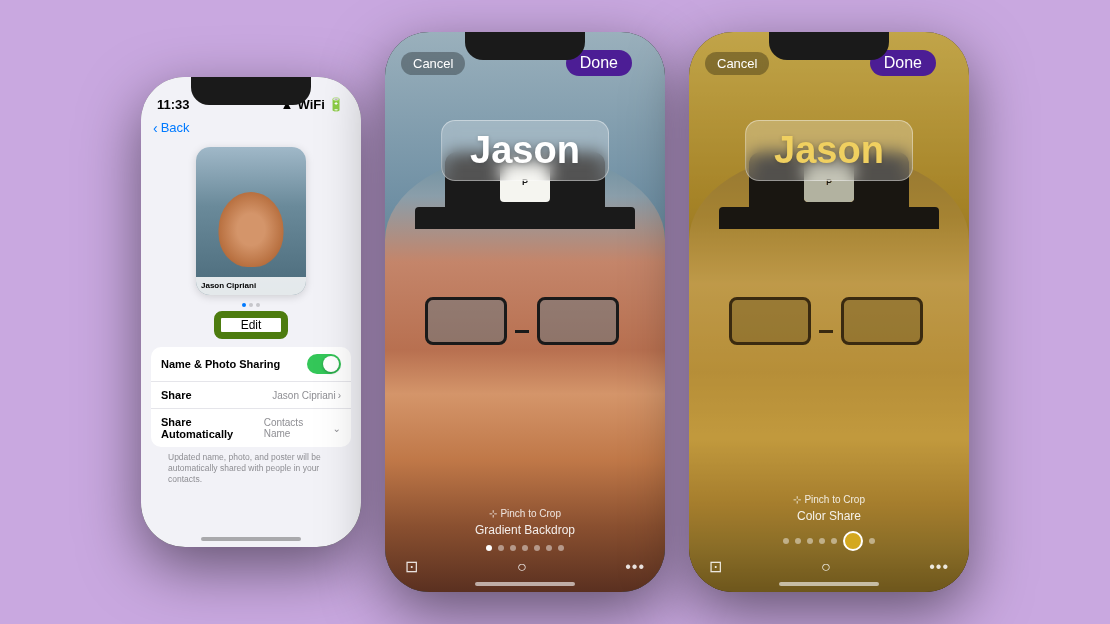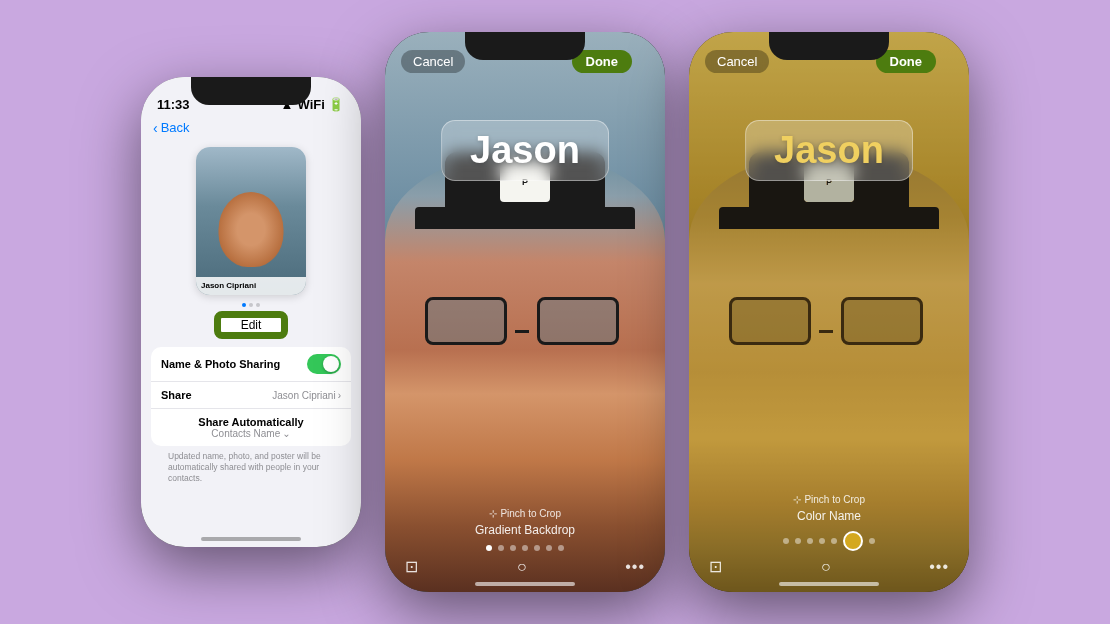--- a/index.html
+++ b/index.html
@@ -170,21 +170,21 @@
       margin: 0 10px;
     }
     .settings-row {
       display: flex;
       align-items: center;
       justify-content: space-between;
       padding: 7px 10px;
       border-bottom: 0.5px solid #e5e5ea;
       font-size: 11px;
     }
-    .settings-row:last-child { border-bottom: none; flex-direction: column; }
+    .settings-row:last-child { border-bottom: none; }
     .settings-row-label { font-weight: 600; color: #000; }
     .settings-row-value { color: #8e8e93; font-size: 10px; display: flex; align-items: center; gap: 2px; }
 
     .toggle {
       width: 34px;
       height: 20px;
       background: #34c759;
       border-radius: 10px;
       position: relative;
     }
@@ -304,24 +304,24 @@
     }
     .top-btn-cancel {
       font-size: 13px;
       color: #fff;
       background: rgba(0,0,0,0.3);
       border-radius: 14px;
       padding: 4px 12px;
       backdrop-filter: blur(4px);
     }
     .top-btn-done {
-      font-size: 13px;
-      font-weight: 700;
+      font-size: 16px;
+      font-weight: 400;
       color: #fff;
-      background: #4d7c0f;
+      background: #4c1d95;
       border-radius: 14px;
       padding: 4px 14px;
     }
 
     .bottom-controls {
       position: absolute;
       bottom: 16px;
       left: 0;
       right: 0;
       z-index: 15;
@@ -631,21 +631,21 @@
 
       <div class="name-label-overlay">
         <span class="name-text" style="color: #f0d060;">Jason</span>
       </div>
 
       <div class="bottom-controls">
         <div class="pinch-hint">
           <span>⊹</span>
           <span>Pinch to Crop</span>
         </div>
-        <div class="backdrop-label">Color Name</div>
+        <div class="backdrop-label">Color Share</div>
         <div class="dots-row">
           <div class="dot-small"></div>
           <div class="dot-small"></div>
           <div class="dot-small"></div>
           <div class="dot-small"></div>
           <div class="dot-small"></div>
           <div class="dot-color-swatch" style="background: #d4a820;"></div>
           <div class="dot-small"></div>
         </div>
         <div class="bottom-icons-row">

